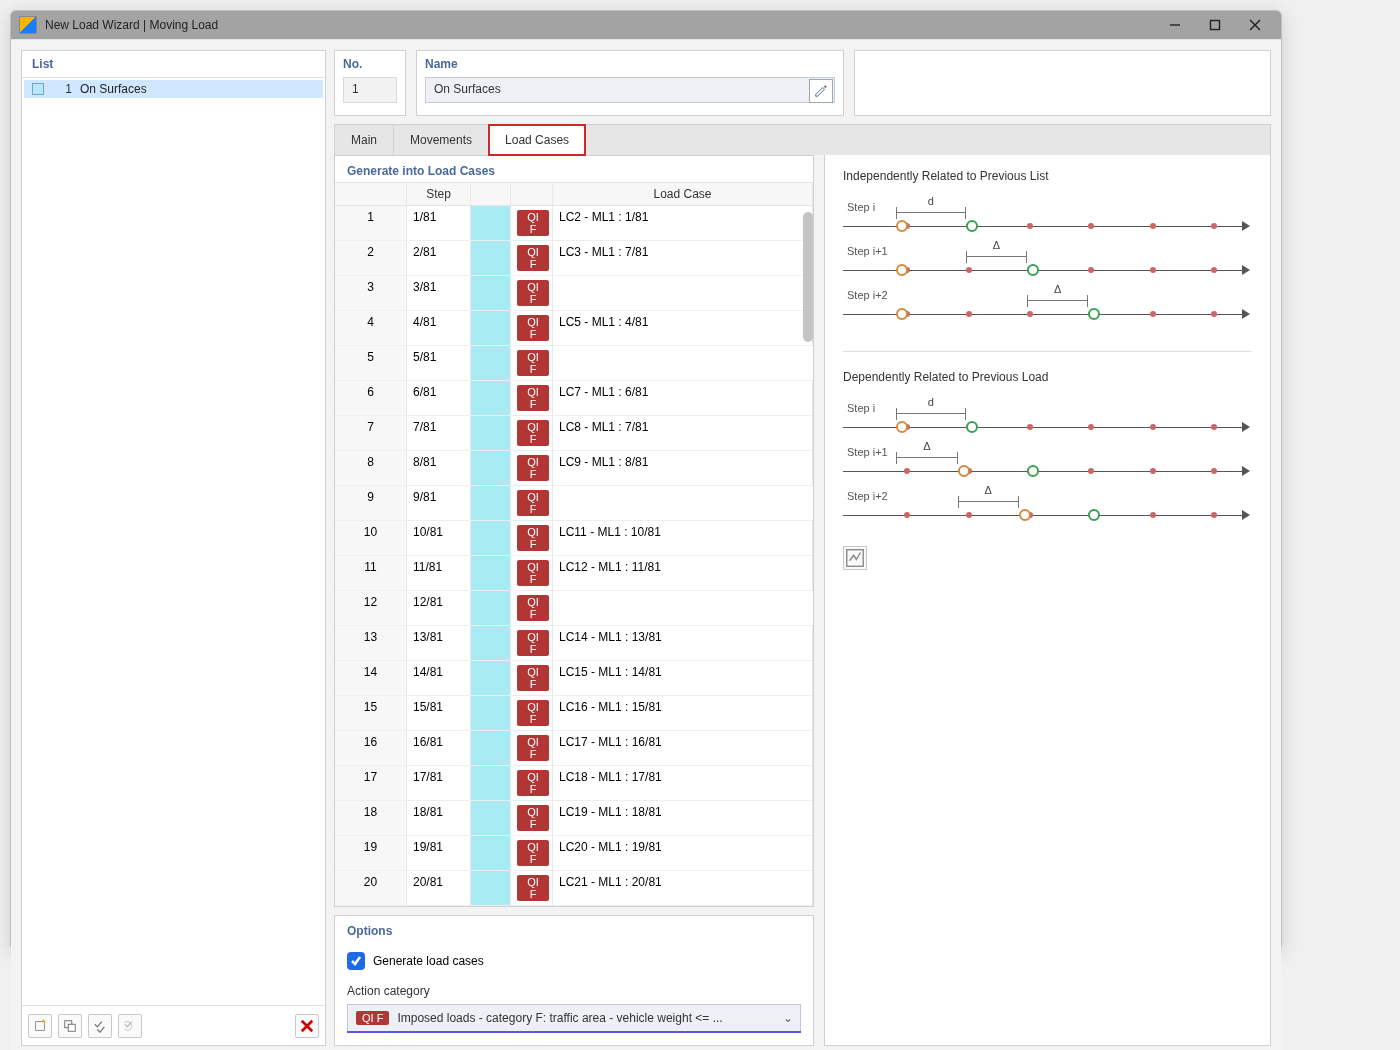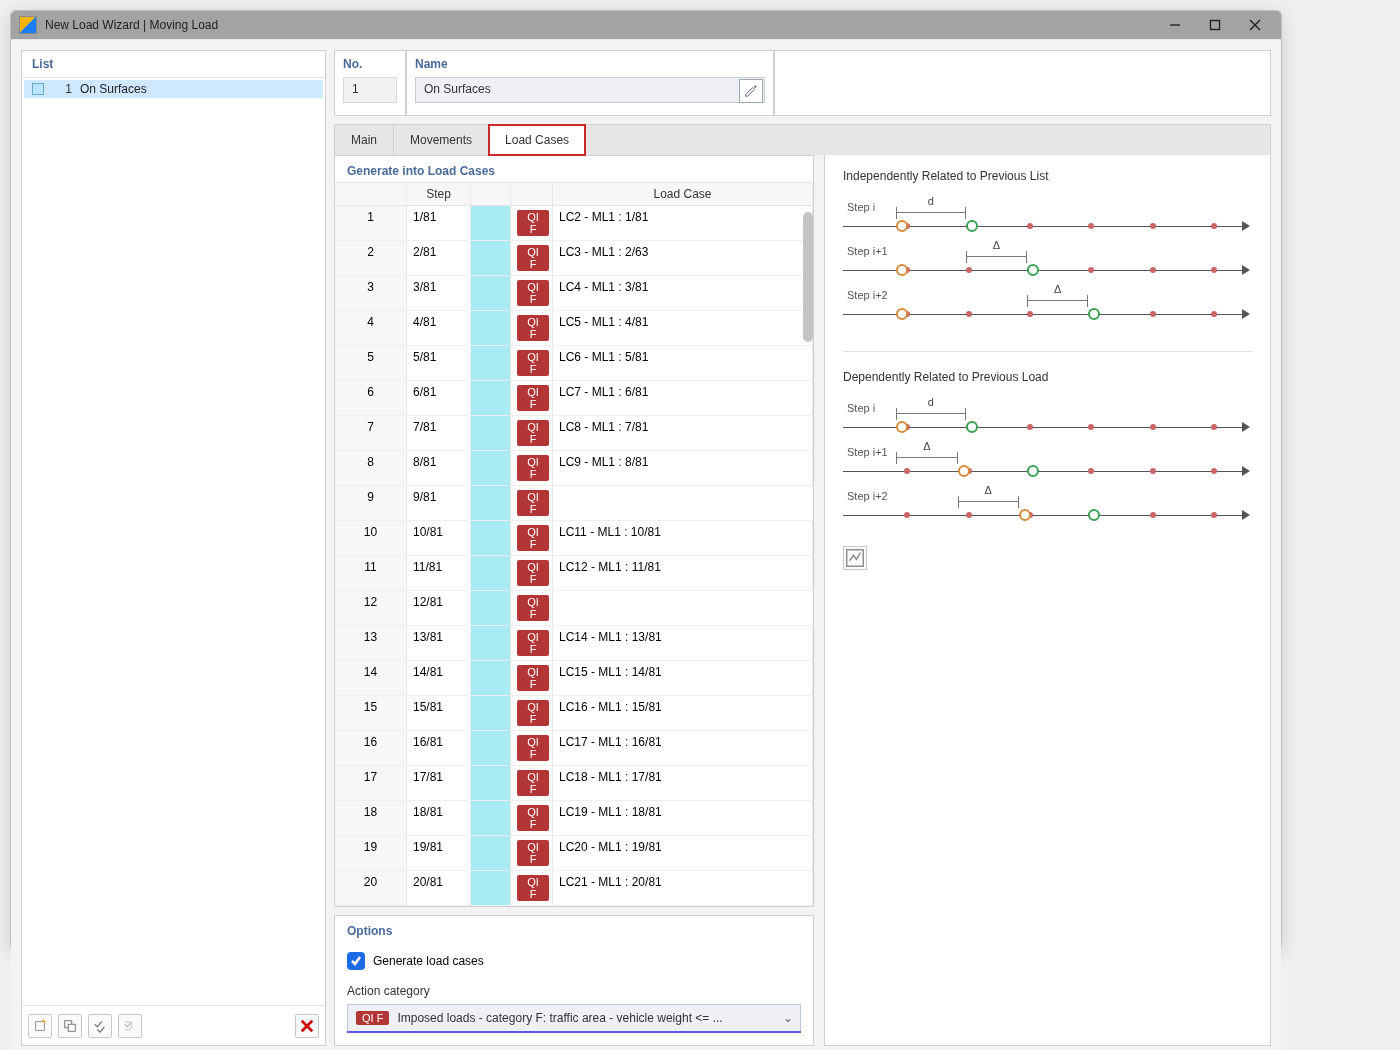--- a/index.html
+++ b/index.html
@@ -40,24 +40,24 @@
 .list-row .lbl { color:#222;}
 
 .list-toolbar { border-top:1px solid #e0e0e0; padding:8px 6px; background:#fff; height:40px; display:flex; gap:6px; align-items:center; }
 .tbtn { width:24px; height:24px; border:1px solid #c8c8c8; background:#fafafa; display:flex; align-items:center; justify-content:center; border-radius:2px;}
 .tbtn svg { width:14px; height:14px; }
 .tbtn.red svg { stroke:#c00; fill:#c00;}
 .list-toolbar .spacer { flex:1; }
 
 
 .right { flex:1; display:flex; flex-direction:column; gap:8px; }
-.top-fields { display:flex; }
+.top-fields { display:flex; gap:10px; }
 .fieldbox { background:#fff; border:1px solid #d0d0d0; padding:6px 8px 12px; }
 .fieldbox.no { width:72px;}
-.fieldbox.nm { width:368px; position:relative;}
+.fieldbox.nm { width:428px; position:relative;}
 .fieldbox.preview { flex:1; min-height:64px;}
 .fieldbox .lbl { color:#4a6a9a; font-weight:600; margin-bottom:6px; display:block;}
 .input-ro { background:#f2f2f2; border:1px solid #d8d8d8; padding:4px 8px; color:#333; height:26px; width:100%;}
 .input-name { background:#eef0f6; border:1px solid #c9cad8; padding:4px 8px; color:#333; height:26px; width:100%;}
 .edit-icon-btn { position:absolute; right:10px; bottom:12px; width:24px; height:24px; border:1px solid #9aa; background:#fff; display:flex; align-items:center; justify-content:center;}
 .edit-icon-btn svg{width:14px;height:14px;}
 
 
 .tabs-wrap { display:flex; flex-direction:column; flex:1; min-height:0;}
 .tabbar { display:flex; background:#e6e6e6; border:1px solid #d0d0d0; border-bottom:none;}
@@ -233,42 +233,40 @@
                       <div class="gc col-step">1/81</div>
                       <div class="gc col-ci cyan-cell"></div>
                       <div class="gc col-cat"><span class="qbadge">QI F</span></div>
                       <div class="gc col-lc">LC2 - ML1 : 1/81</div>
                     </div>
                     <div class="grow">
                       <div class="gc col-idx">2</div>
                       <div class="gc col-step">2/81</div>
                       <div class="gc col-ci cyan-cell"></div>
                       <div class="gc col-cat"><span class="qbadge">QI F</span></div>
-                      <div class="gc col-lc">LC3 - ML1 : 2/63</div>
+                      <div class="gc col-lc">LC3 - ML1 : 7/81</div>
                     </div>
                     <div class="grow">
                       <div class="gc col-idx">3</div>
                       <div class="gc col-step">3/81</div>
                       <div class="gc col-ci cyan-cell"></div>
                       <div class="gc col-cat"><span class="qbadge">QI F</span></div>
-                      <div class="gc col-lc">LC4 - ML1 : 3/81</div>
                     </div>
                     <div class="grow">
                       <div class="gc col-idx">4</div>
                       <div class="gc col-step">4/81</div>
                       <div class="gc col-ci cyan-cell"></div>
                       <div class="gc col-cat"><span class="qbadge">QI F</span></div>
                       <div class="gc col-lc">LC5 - ML1 : 4/81</div>
                     </div>
                     <div class="grow">
                       <div class="gc col-idx">5</div>
                       <div class="gc col-step">5/81</div>
                       <div class="gc col-ci cyan-cell"></div>
                       <div class="gc col-cat"><span class="qbadge">QI F</span></div>
-                      <div class="gc col-lc">LC6 - ML1 : 5/81</div>
                     </div>
                     <div class="grow">
                       <div class="gc col-idx">6</div>
                       <div class="gc col-step">6/81</div>
                       <div class="gc col-ci cyan-cell"></div>
                       <div class="gc col-cat"><span class="qbadge">QI F</span></div>
                       <div class="gc col-lc">LC7 - ML1 : 6/81</div>
                     </div>
                     <div class="grow">
                       <div class="gc col-idx">7</div>

